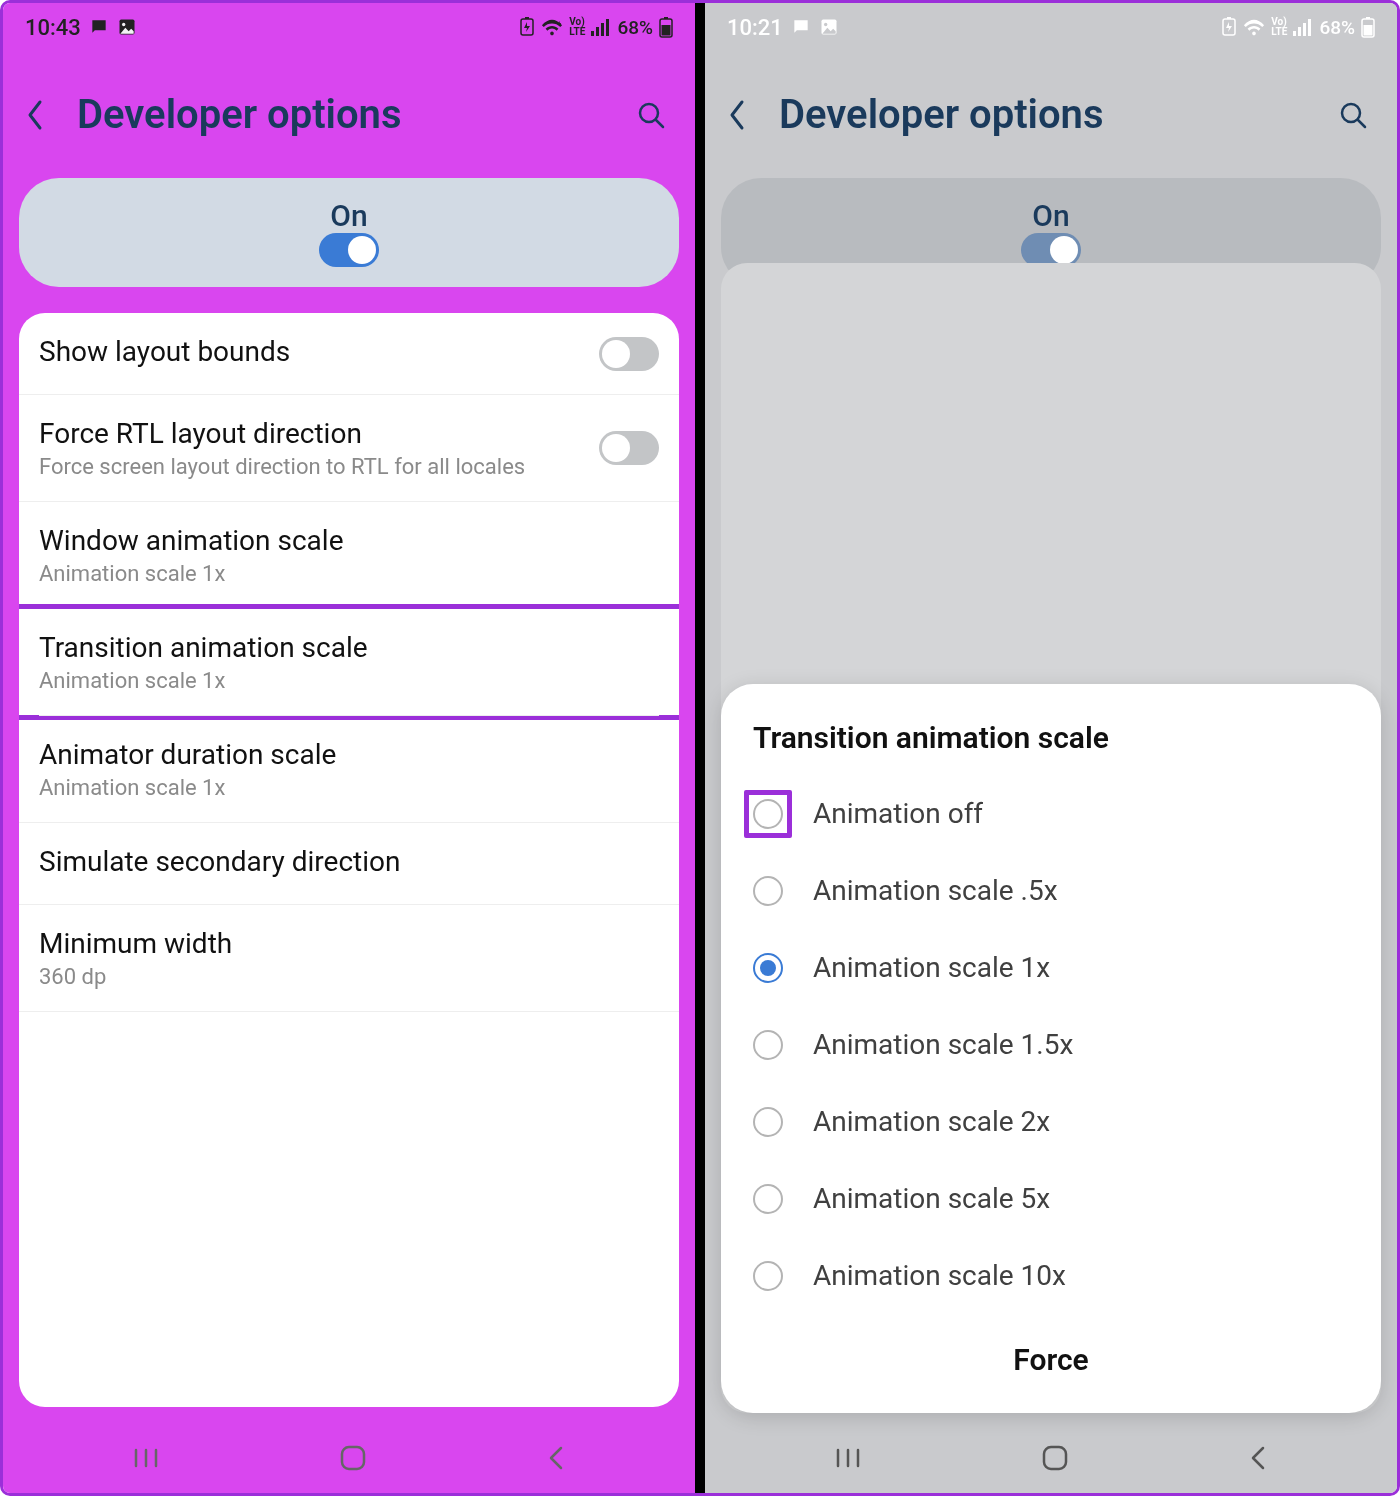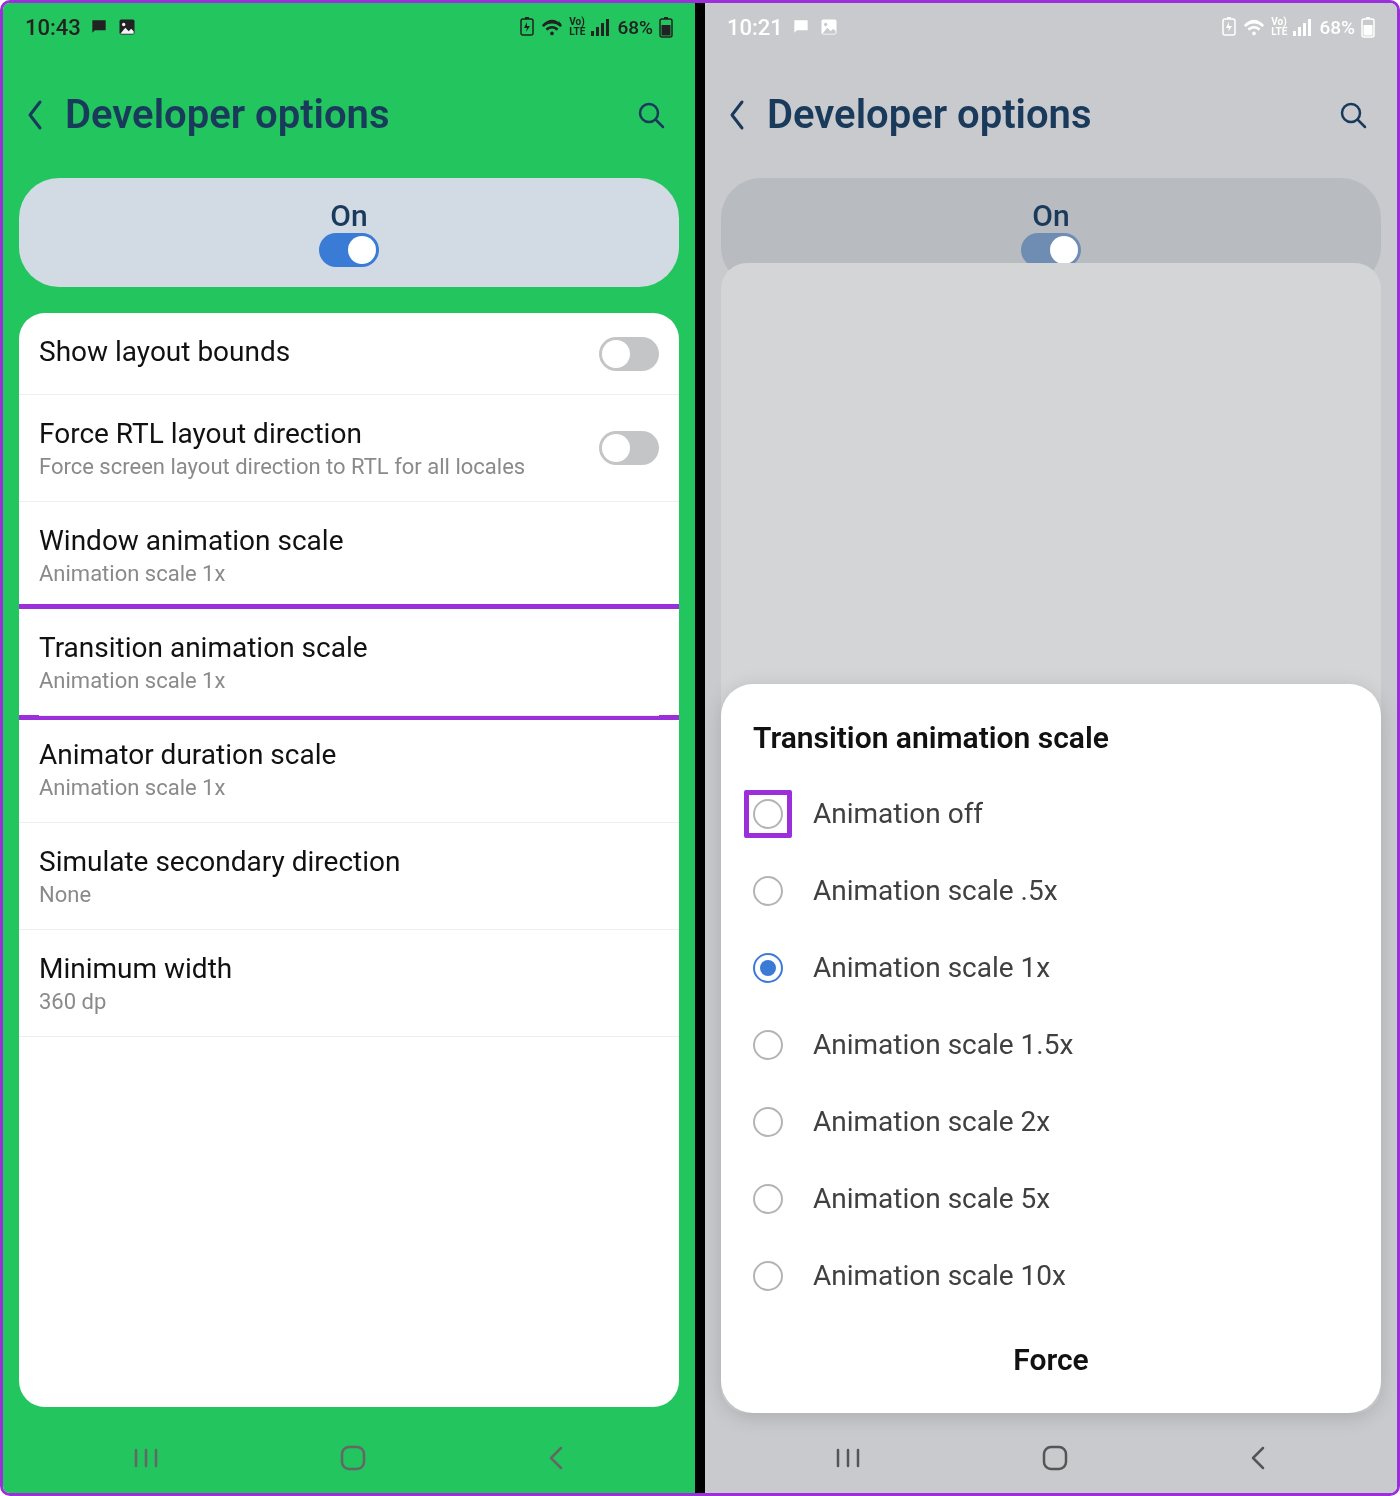--- a/index.html
+++ b/index.html
@@ -24,21 +24,21 @@
     flex-shrink: 0;
   }
   .phone {
     flex: 1;
     height: 100%;
     display: flex;
     flex-direction: column;
     position: relative;
     overflow: hidden;
   }
-  .phone-a { background: #22c55e; }
+  .phone-a { background: #d946ef; }
   .phone-b { background: #c9cacd; }
 
   
   .status-bar {
     height: 48px;
     display: flex;
     justify-content: space-between;
     align-items: center;
     padding: 0 22px;
     font-size: 22px;
@@ -48,21 +48,21 @@
   .phone-b .status-bar { color: #fff; }
   .status-left, .status-right { display: flex; align-items: center; gap: 8px; }
   .status-right { gap: 6px; font-size: 19px; }
   .sb-icon svg { display:block; }
 
   
   .header {
     display: flex;
     align-items: center;
     padding: 40px 22px 30px 22px;
-    gap: 6px;
+    gap: 18px;
   }
   .back-chevron {
     width: 34px;
     flex-shrink: 0;
     color: #1a3a5c;
     display: flex;
     align-items: center;
   }
   .header-title {
     flex: 1;
@@ -340,21 +340,20 @@
       </div>
       <div class="list-gap-line"></div>
 
       <div class="setting-row">
         <div class="setting-title">Animator duration scale</div>
         <div class="setting-sub">Animation scale 1x</div>
       </div>
 
       <div class="setting-row">
         <div class="setting-title">Simulate secondary direction</div>
-        <div class="setting-sub">None</div>
       </div>
 
       <div class="setting-row">
         <div class="setting-title">Minimum width</div>
         <div class="setting-sub">360 dp</div>
       </div>
 
       <div class="cutoff-text"></div>
     </div>
 

